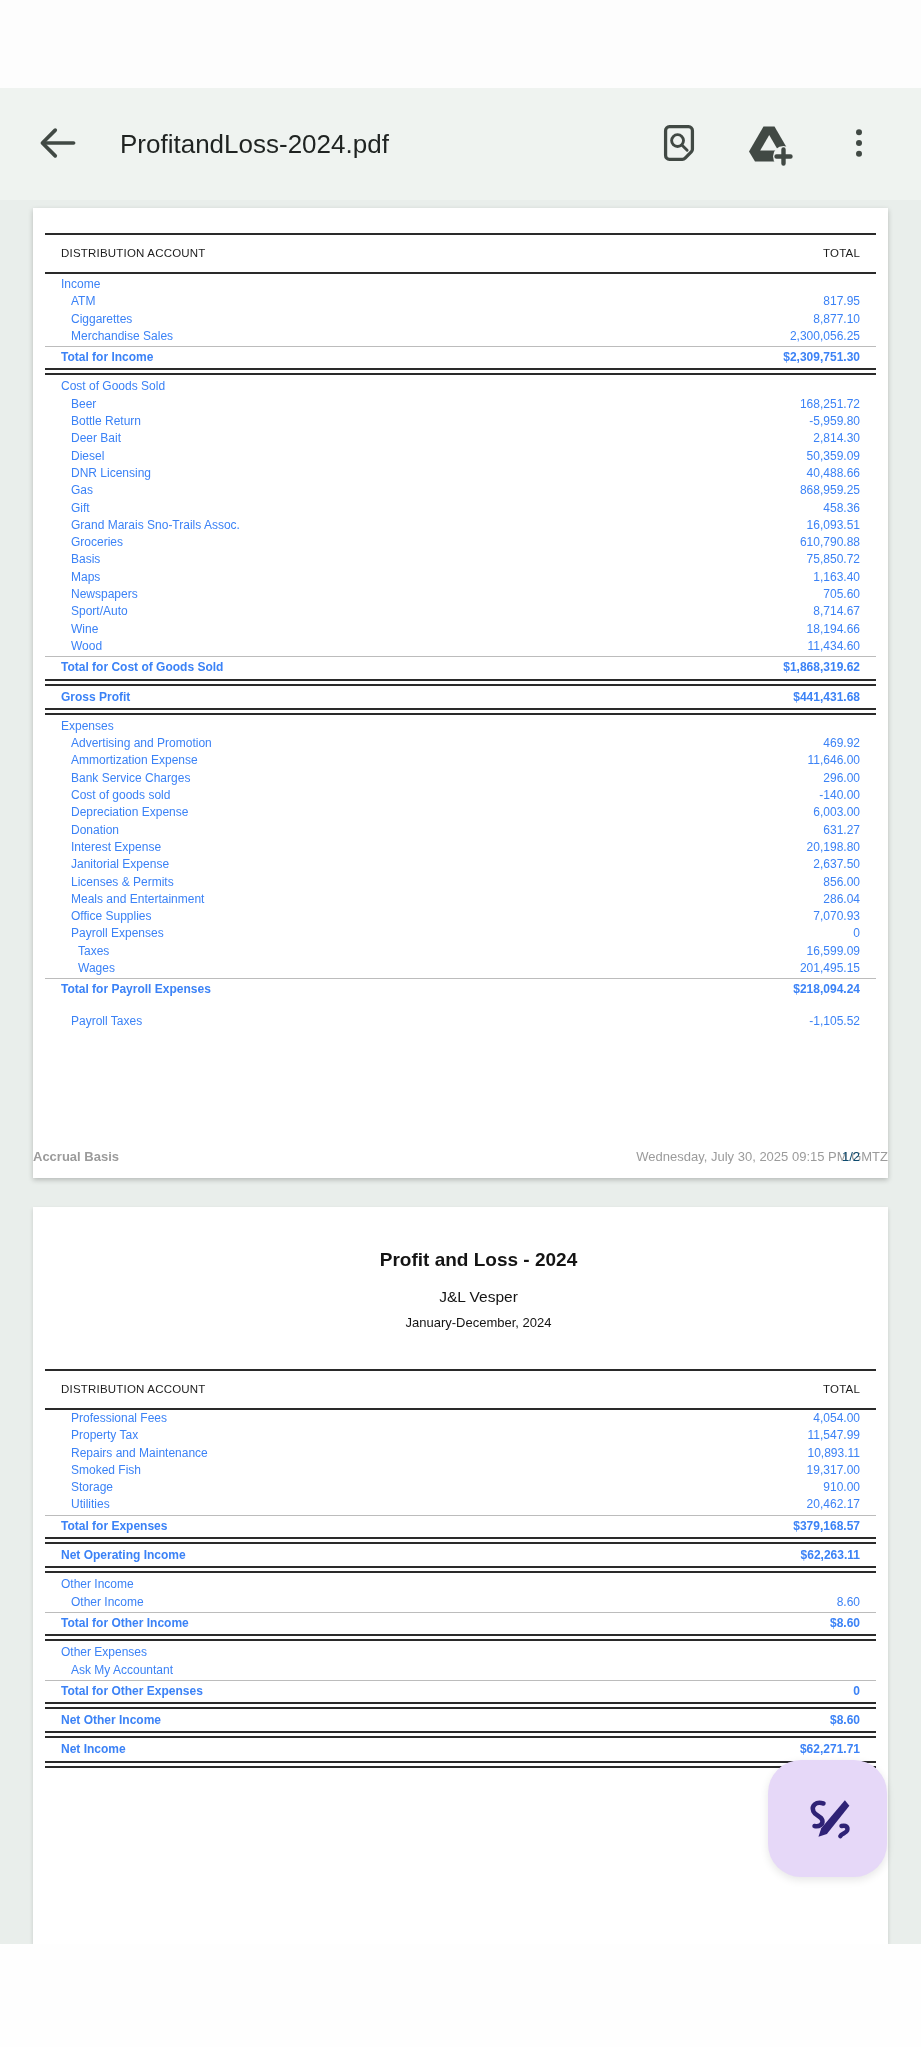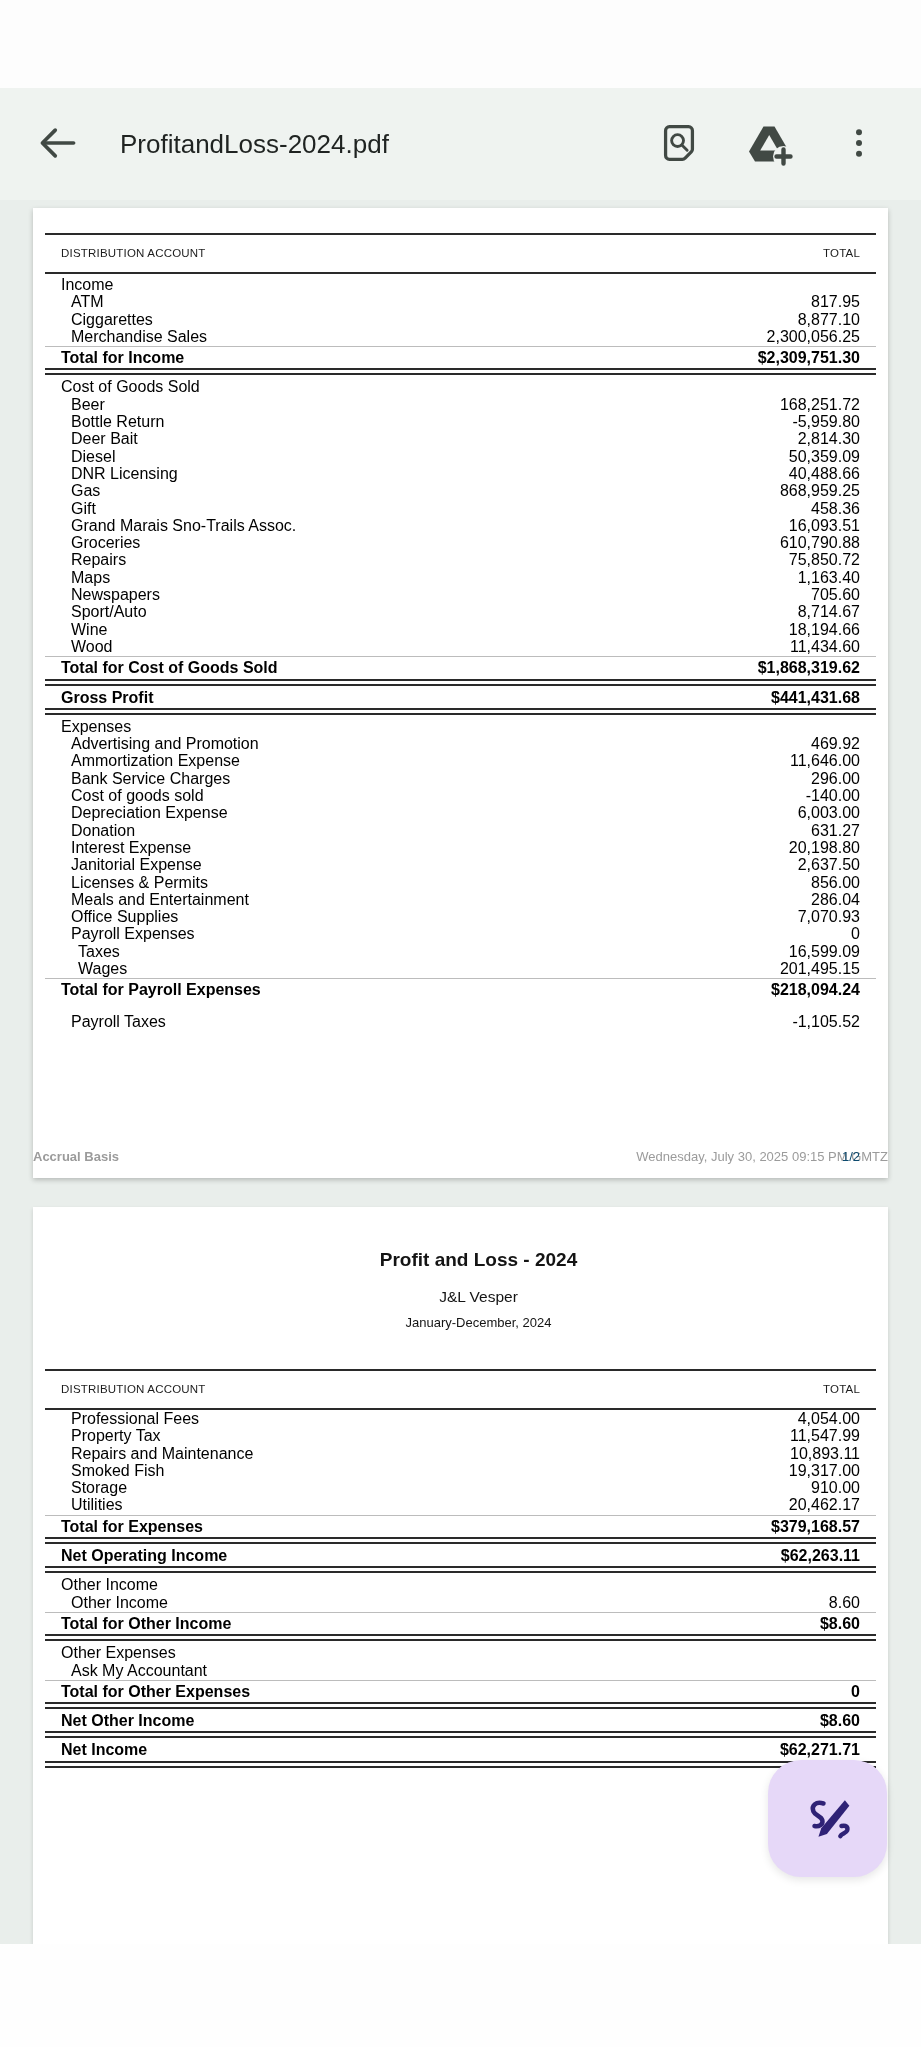--- a/index.html
+++ b/index.html
@@ -46,21 +46,21 @@
   
   .sheet{box-sizing:border-box;padding:0 12px;color:#1c1c1c;}
   .p1-sheet{padding-top:25px;}
   .thead-rule{border-top:2px solid #2a2a2a;height:0;}
   .thead{
     display:flex;justify-content:space-between;align-items:center;
     padding:12px 16px 13px 16px;font-size:11.5px;color:#1d1d1d;letter-spacing:0.2px;
   }
   .trow{
     display:flex;justify-content:space-between;align-items:baseline;
-    padding:0 16px;height:17.3px;line-height:17.3px;font-size:16px;color:#000000;
+    padding:0 16px;height:17.3px;line-height:17.3px;font-size:12px;color:#3b82f6;
     white-space:nowrap;
   }
   .trow.section{margin-top:2px;}
   .trow.item .tlabel{padding-left:10px;}
   .trow.subitem .tlabel{padding-left:17px;}
   .trow.total .tlabel,.trow.total .tvalue,
   .trow.grand .tlabel,.trow.grand .tvalue{font-weight:700;}
   .trow.grand{margin-top:2px;}
   .rule-thin{border-top:1px solid #bcbcbc;height:0;margin:1px 0 2px 0;}
   .rule-double{border-top:2px solid #2a2a2a;border-bottom:2px solid #2a2a2a;height:3px;margin:2px 0 3px 0;}
@@ -208,21 +208,21 @@
             </div>
             <div class="trow item">
               <span class="tlabel">Grand Marais Sno-Trails Assoc.</span>
               <span class="tvalue">16,093.51</span>
             </div>
             <div class="trow item">
               <span class="tlabel">Groceries</span>
               <span class="tvalue">610,790.88</span>
             </div>
             <div class="trow item">
-              <span class="tlabel">Repairs</span>
+              <span class="tlabel">Basis</span>
               <span class="tvalue">75,850.72</span>
             </div>
             <div class="trow item">
               <span class="tlabel">Maps</span>
               <span class="tvalue">1,163.40</span>
             </div>
             <div class="trow item">
               <span class="tlabel">Newspapers</span>
               <span class="tvalue">705.60</span>
             </div>

